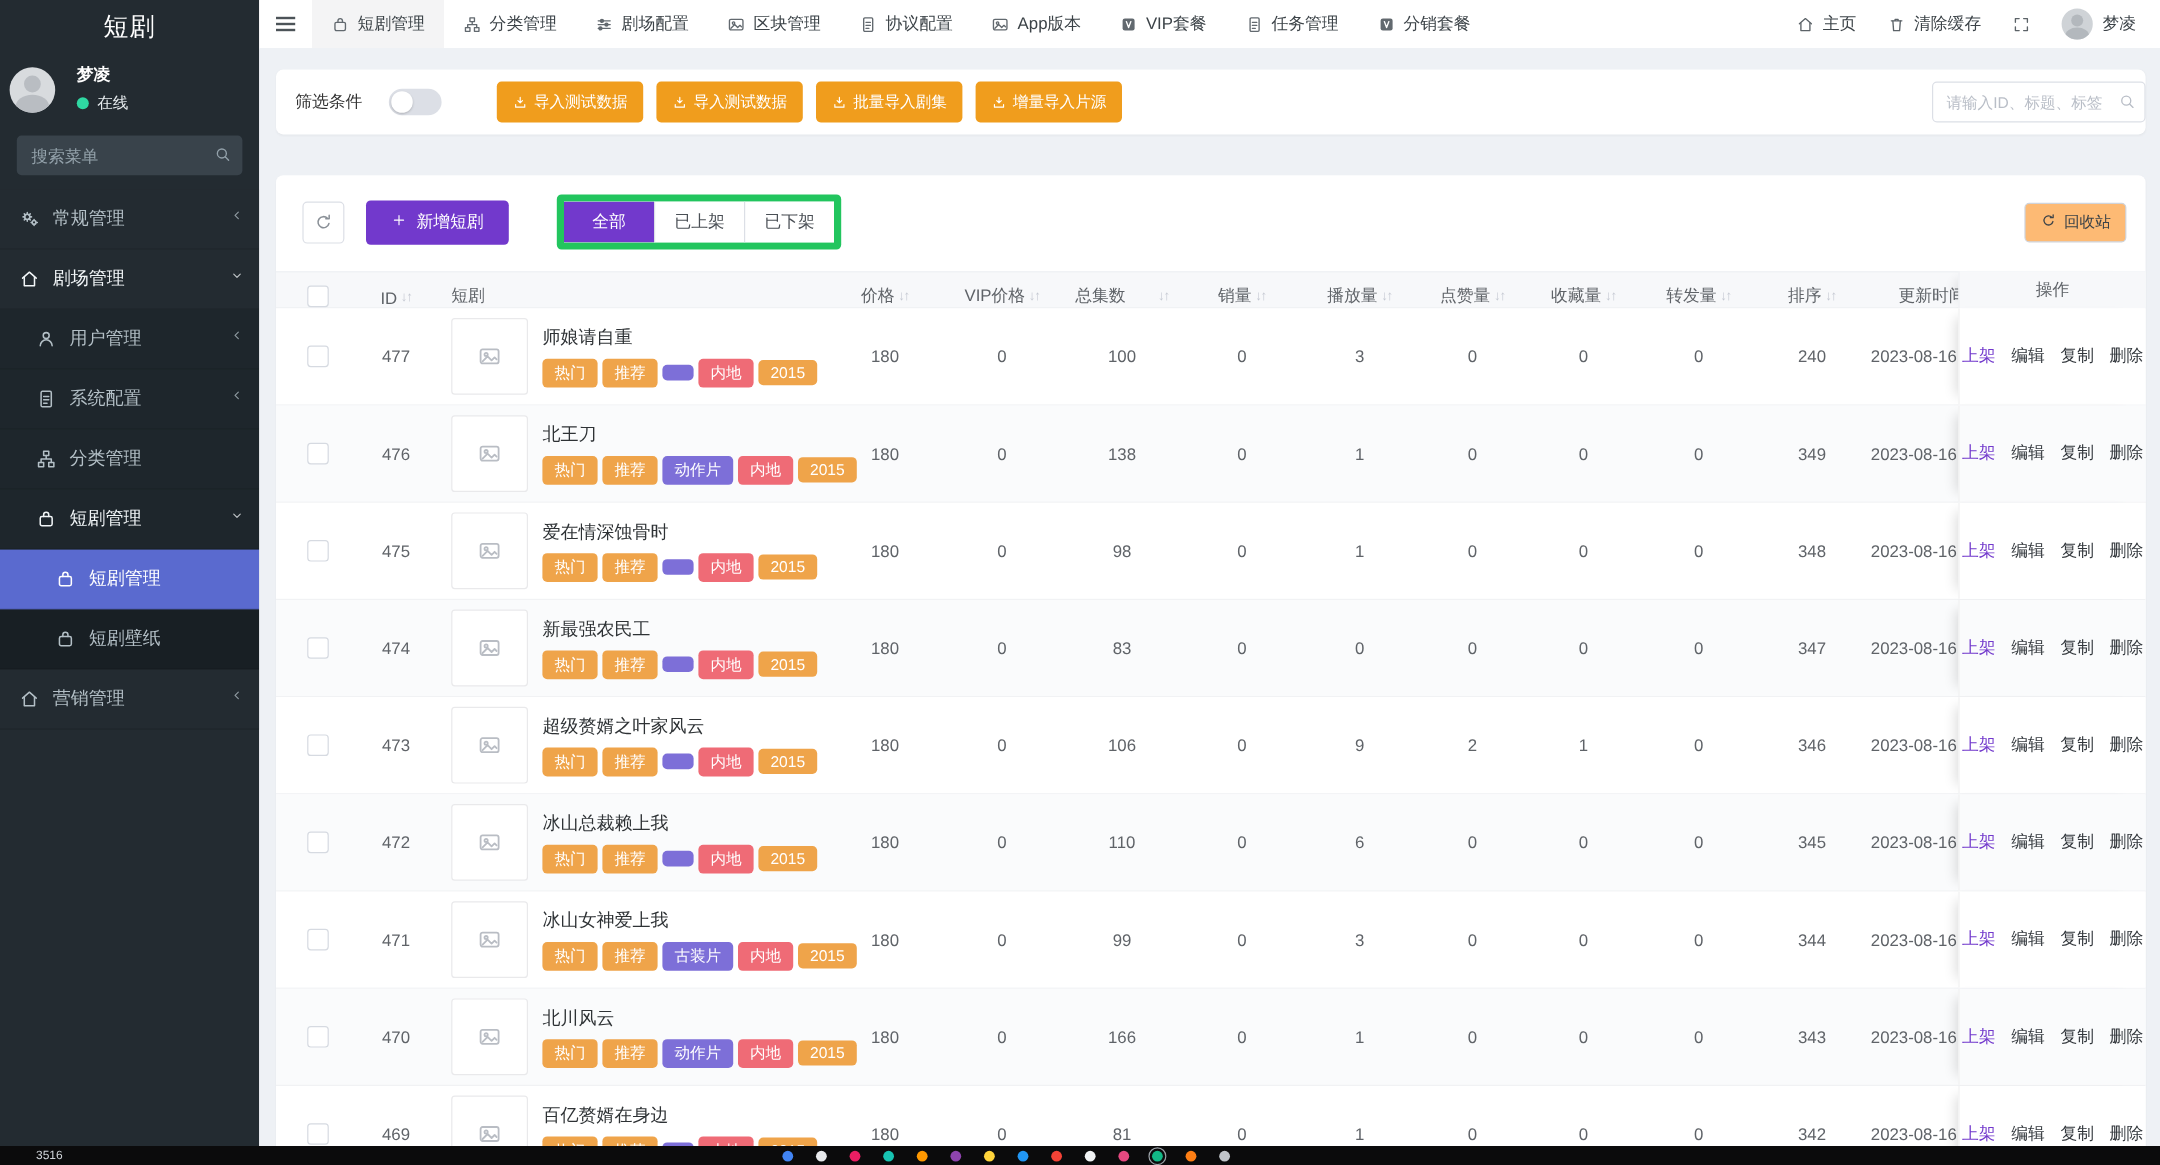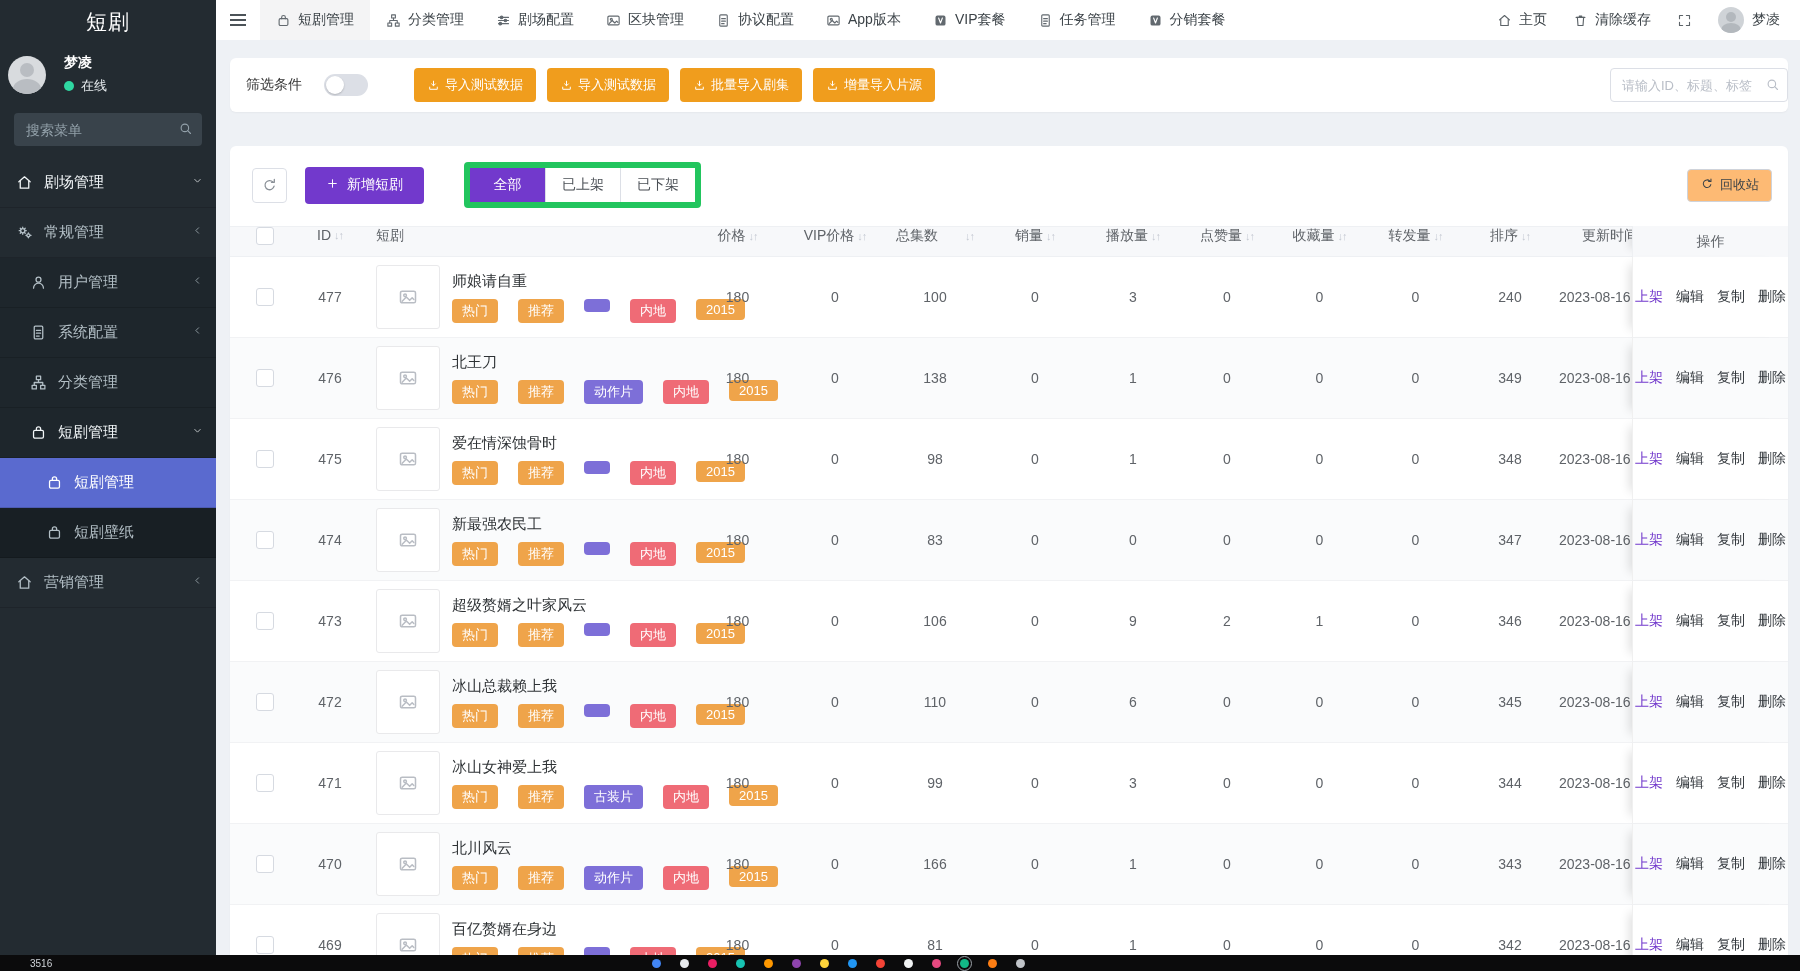--- a/index.html
+++ b/index.html
@@ -74,41 +74,41 @@
   .add-btn{margin-left:18px;height:37px;padding:0 21px;border:none;border-radius:4px;background:#7239cc;color:#fff;
     font-size:14px;display:flex;align-items:center;gap:8px;cursor:pointer;font-family:inherit;}
   .seg{display:flex;margin-left:40px;border:6px solid #22c55e;border-radius:4px;overflow:hidden;}
   .seg-btn{width:75px;height:34px;background:#fff;border:none;border-left:1px solid #dcdfe6;font-size:14px;color:#4a4f55;cursor:pointer;font-family:inherit;}
   .seg-btn:first-child{border-left:none;}
   .seg-btn.active{background:#7239cc;color:#fff;}
   .recycle-btn{margin-left:auto;height:33px;padding:0 12px;border:1px solid #cfd3da;border-radius:4px;background:#fdba74;
     font-size:13px;color:#3c4348;display:flex;align-items:center;gap:6px;cursor:pointer;font-family:inherit;}
 
   
-  .thead{position:relative;display:flex;align-items:flex-start;height:29px;background:#f7f8fa;
+  .thead{position:relative;display:flex;align-items:flex-end;height:29px;background:#f7f8fa;
     border-top:1px solid #eef0f3;border-bottom:1px solid #eef0f3;font-size:14px;color:#5f6368;}
   .hcell{display:flex;align-items:center;justify-content:center;box-sizing:border-box;}
   .hcell.left{justify-content:flex-start;padding-left:16px;}
   .sort{font-size:11px;color:#c5c9d2;margin-left:3px;letter-spacing:-1px;}
   .tbody{position:relative;}
   .trow{position:relative;display:flex;align-items:center;height:80px;border-bottom:1px solid #f1f2f4;background:#fff;}
   .trow.even{background:#fafbfc;}
   .col{display:flex;align-items:center;justify-content:center;box-sizing:border-box;font-size:14px;color:#5f6368;}
   .w-check{width:70px;}.w-id{width:60px;}.w-drama{width:330px;}
   .w-price{width:95px;}.w-vip{width:100px;}.w-ep{width:100px;gap:24px;}.w-sales{width:100px;}
   .w-plays{width:96px;}.w-likes{width:92px;}.w-favs{width:93px;}.w-shares{width:99px;}.w-sort{width:90px;}
   .w-upd{width:78px;overflow:hidden;white-space:nowrap;}
   .hupd{margin-left:32px;}
   .c-drama{justify-content:flex-start;padding-left:16px;}
   .cbox{width:16px;height:16px;border:1px solid #d6dae1;border-radius:3px;background:#fff;display:inline-block;cursor:pointer;}
   .thumb{width:62px;height:62px;border:1px solid #e9e9eb;border-radius:3px;background:#fff;flex:none;
     display:flex;align-items:center;justify-content:center;color:#b9bdc4;}
   .meta{margin-left:12px;}
   .dtitle{font-size:15px;color:#2e3235;margin-bottom:8px;}
-  .tags{display:flex;align-items:flex-start;gap:20px;}
+  .tags{display:flex;align-items:center;gap:4px;}
   .tag{color:#fff;font-size:13px;padding:3px 10px;border-radius:4px;white-space:nowrap;}
   .tag.blank{padding:0;width:26px;height:13px;}
   .acts{position:absolute;right:0;top:0;bottom:0;width:155px;display:flex;align-items:center;justify-content:center;gap:13px;
     background:#fff;border-left:1px solid #f0f0f0;box-shadow:-10px 0 10px -8px rgba(0,0,0,.14);}
   .trow.even .acts{background:#fafbfc;}
   .acts-h{position:absolute;right:0;top:-1px;bottom:-1px;width:155px;display:flex;align-items:center;justify-content:center;
     background:#f7f8fa;border-left:1px solid #eef0f3;box-shadow:-10px 0 10px -8px rgba(0,0,0,.12);}
   .alink{font-size:14px;color:#32373c;cursor:pointer;}
   .alink.a-shelve{color:#7239cc;}
 
@@ -139,40 +139,40 @@
       </div>
     </div>
     <div class="side-search">
       <input placeholder="搜索菜单" style="">
       <span class="ss-icon" id="side-search-icon"><svg width="15" height="15" viewBox="0 0 24 24" fill="none" stroke="currentColor" stroke-width="1.8" stroke-linecap="round" stroke-linejoin="round">
             <circle cx="11" cy="11" r="6"></circle>
             <path d="M15.5 15.5L20 20"></path>
           </svg></span>
     </div>
     <nav class="menu" id="sidebar-menu">
-        <div class="m-item lv0 m-open">
-          <svg width="17" height="17" viewBox="0 0 24 24" fill="none" stroke="currentColor" stroke-width="1.8" stroke-linecap="round" stroke-linejoin="round">
-            <path d="M4 11l8-7 8 7"></path>
-            <path d="M6 10v10h12V10"></path>
-          </svg>
-          <span class="lbl">剧场管理</span>
-          <span class="chev"><svg width="13" height="13" viewBox="0 0 24 24" fill="none" stroke="currentColor" stroke-width="1.8" stroke-linecap="round" stroke-linejoin="round">
-              <path d="M7 10l5 5 5-5"></path>
-            </svg></span>
-        </div>
         <div class="m-item lv0">
           <svg width="17" height="17" viewBox="0 0 24 24" fill="none" stroke="currentColor" stroke-width="1.8" stroke-linecap="round" stroke-linejoin="round">
             <circle cx="9.5" cy="9.5" r="3"></circle>
             <path d="M9.5 4.5v2M9.5 12.5v2M4.5 9.5h2M12.5 9.5h2M6 6l1.4 1.4M11.6 11.6L13 13M13 6l-1.4 1.4M7.4 11.6L6 13"></path>
             <circle cx="17.5" cy="16" r="2.2"></circle>
             <path d="M17.5 12.5v1.3M17.5 18.2v1.3M14 16h1.3M20 16h1.3"></path>
           </svg>
           <span class="lbl">常规管理</span>
           <span class="chev"><svg width="13" height="13" viewBox="0 0 24 24" fill="none" stroke="currentColor" stroke-width="1.8" stroke-linecap="round" stroke-linejoin="round">
               <path d="M14 7l-5 5 5 5"></path>
+            </svg></span>
+        </div>
+        <div class="m-item lv0 m-open">
+          <svg width="17" height="17" viewBox="0 0 24 24" fill="none" stroke="currentColor" stroke-width="1.8" stroke-linecap="round" stroke-linejoin="round">
+            <path d="M4 11l8-7 8 7"></path>
+            <path d="M6 10v10h12V10"></path>
+          </svg>
+          <span class="lbl">剧场管理</span>
+          <span class="chev"><svg width="13" height="13" viewBox="0 0 24 24" fill="none" stroke="currentColor" stroke-width="1.8" stroke-linecap="round" stroke-linejoin="round">
+              <path d="M7 10l5 5 5-5"></path>
             </svg></span>
         </div>
         <div class="m-item lv1">
           <svg width="17" height="17" viewBox="0 0 24 24" fill="none" stroke="currentColor" stroke-width="1.8" stroke-linecap="round" stroke-linejoin="round">
             <circle cx="12" cy="8" r="3.5"></circle>
             <path d="M5 20a7 7 0 0 1 14 0"></path>
           </svg>
           <span class="lbl">用户管理</span>
           <span class="chev"><svg width="13" height="13" viewBox="0 0 24 24" fill="none" stroke="currentColor" stroke-width="1.8" stroke-linecap="round" stroke-linejoin="round">
               <path d="M14 7l-5 5 5 5"></path>

